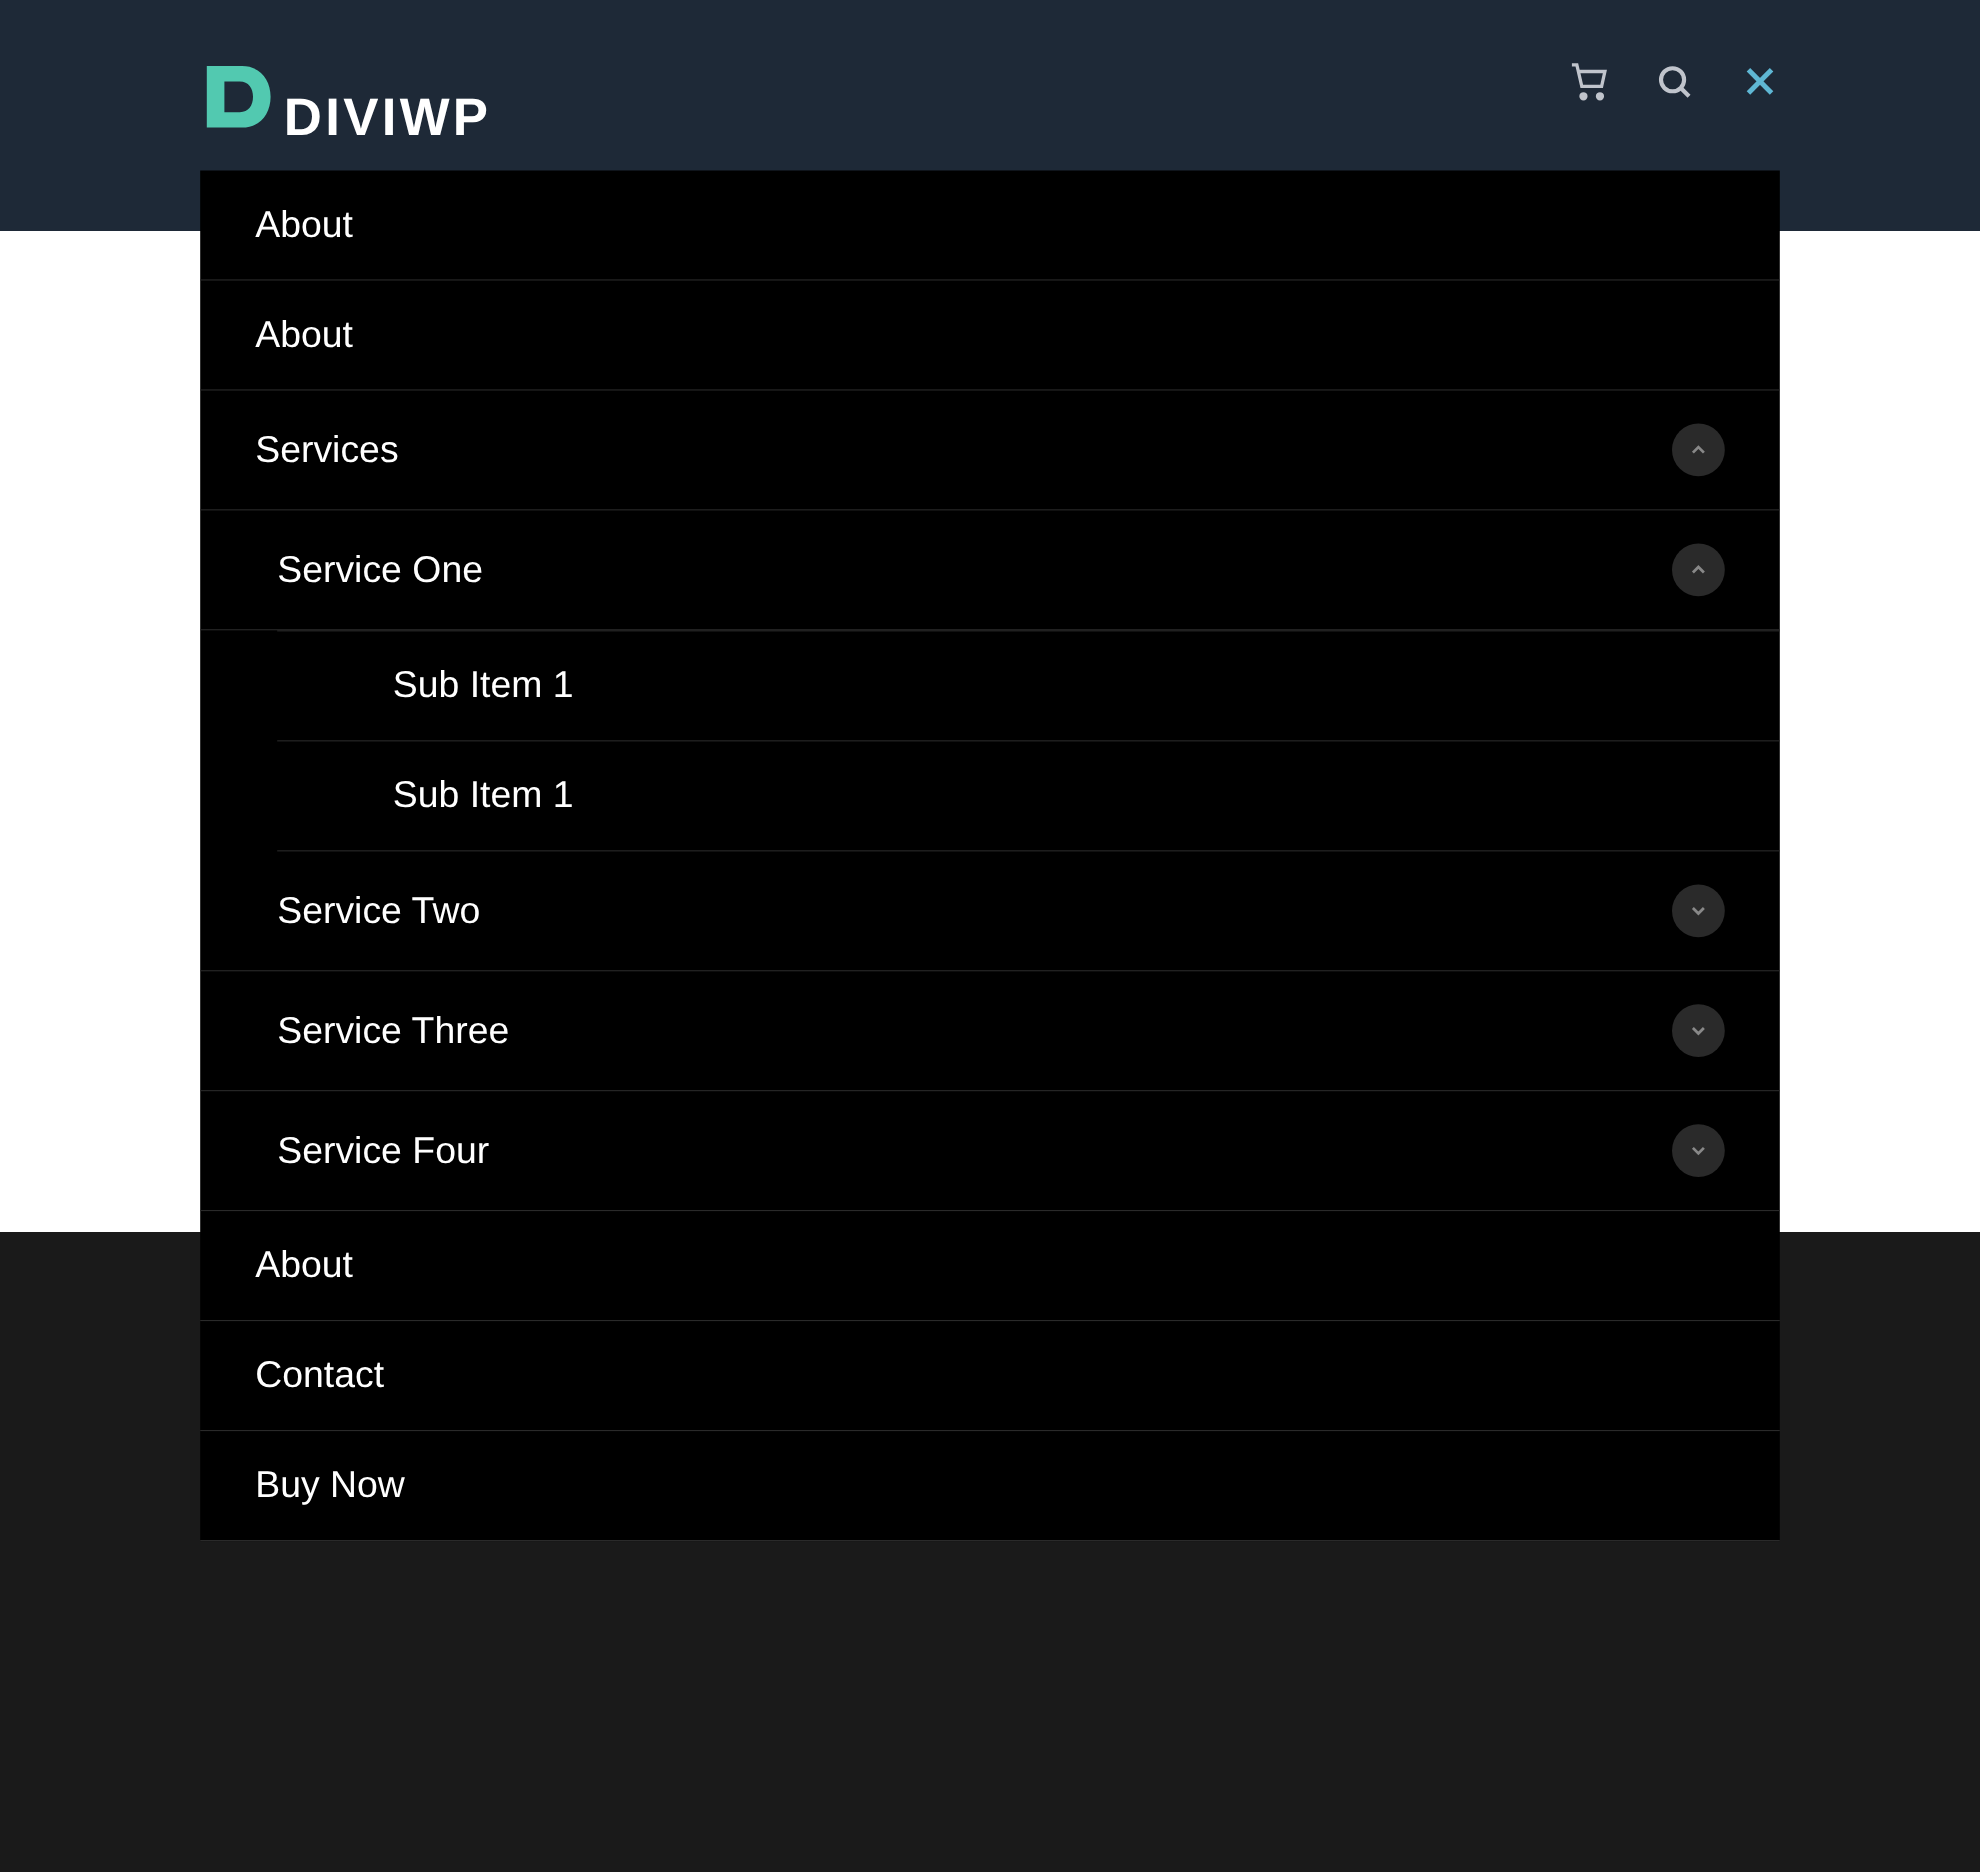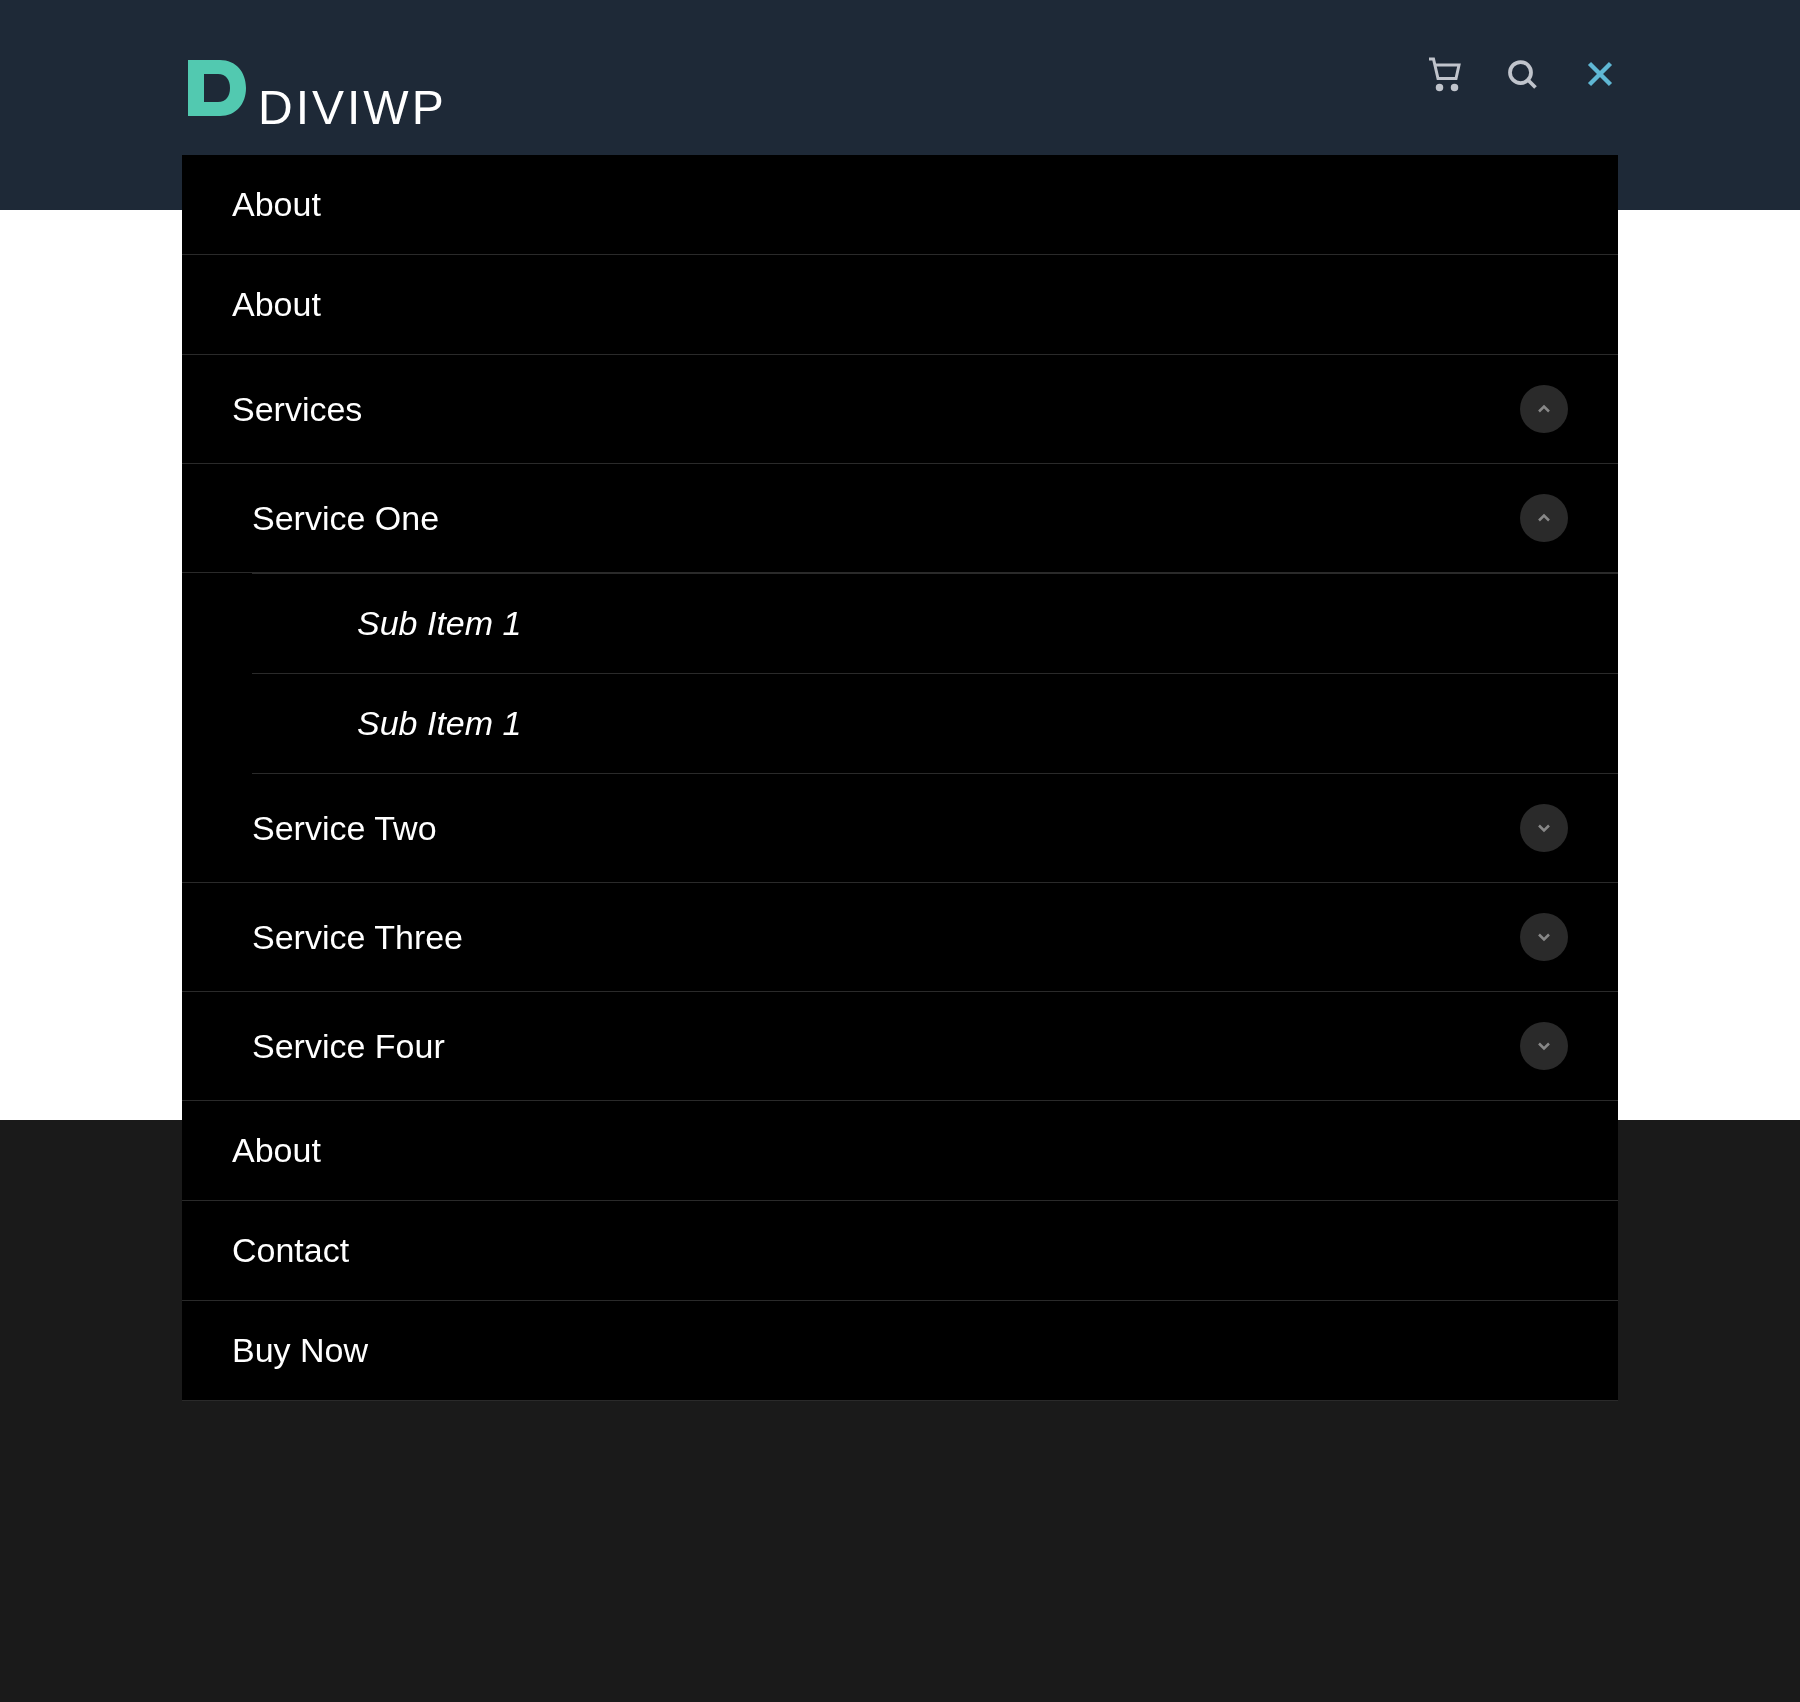--- a/index.html
+++ b/index.html
@@ -28,21 +28,21 @@
       gap: 8px;
     }
     .logo-mark {
       width: 68px;
       height: 68px;
       position: relative;
     }
     .logo-text {
       color: #ffffff;
       font-size: 48px;
-      font-weight: 400;
+      font-weight: 700;
       letter-spacing: 3px;
       margin-top: 40px;
     }
     .header-icons {
       display: flex;
       align-items: center;
       gap: 42px;
       padding-top: 16px;
     }
     .icon-cart, .icon-search {
@@ -75,21 +75,20 @@
     .menu-item.level-1 {
       padding-left: 70px;
       text-align: center;
     }
     .submenu-level2 {
       padding-left: 70px;
     }
     .submenu-level2 .menu-item {
       border-bottom: 1px solid #2a2a2a;
       padding: 30px 0 30px 105px;
-      font-style: italic;
     }
     .submenu-level2 .menu-item:first-child {
       border-top: 1px solid #2a2a2a;
     }
     .menu-label {
       color: #ffffff;
       font-size: 34px;
       font-weight: 400;
     }
     .expand-btn {

